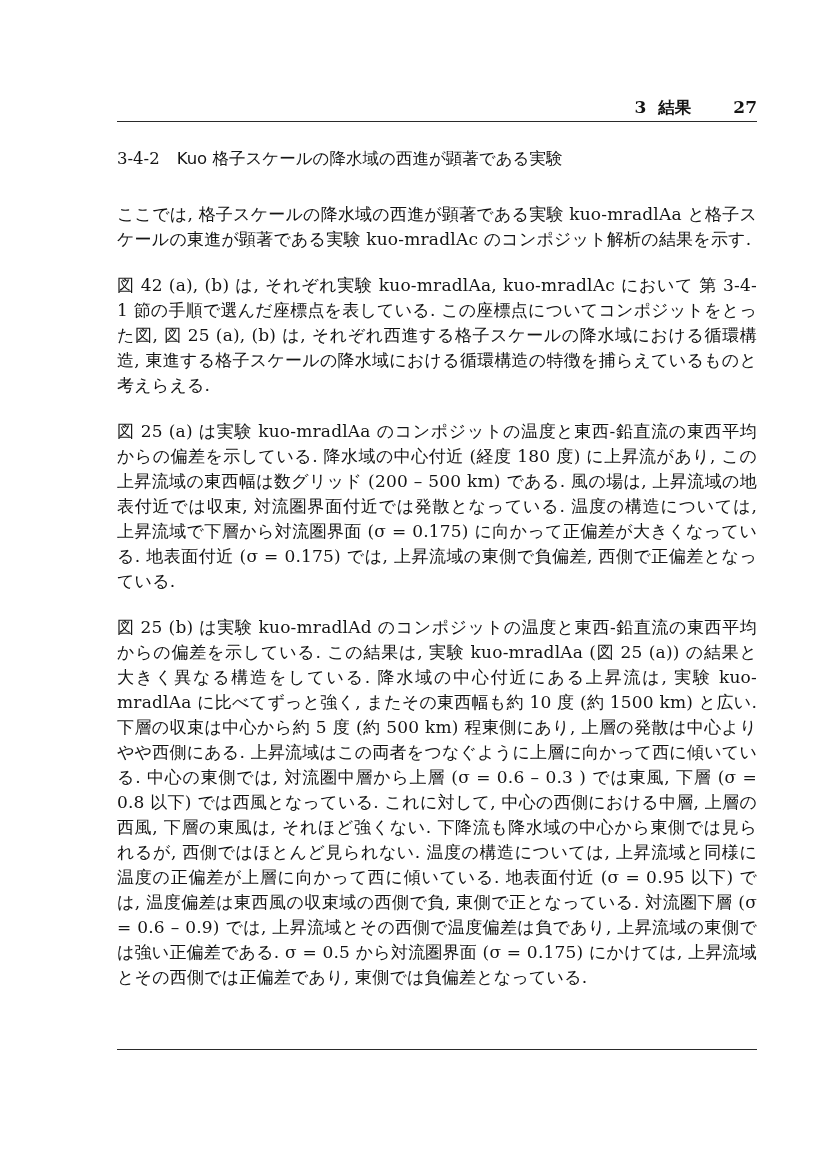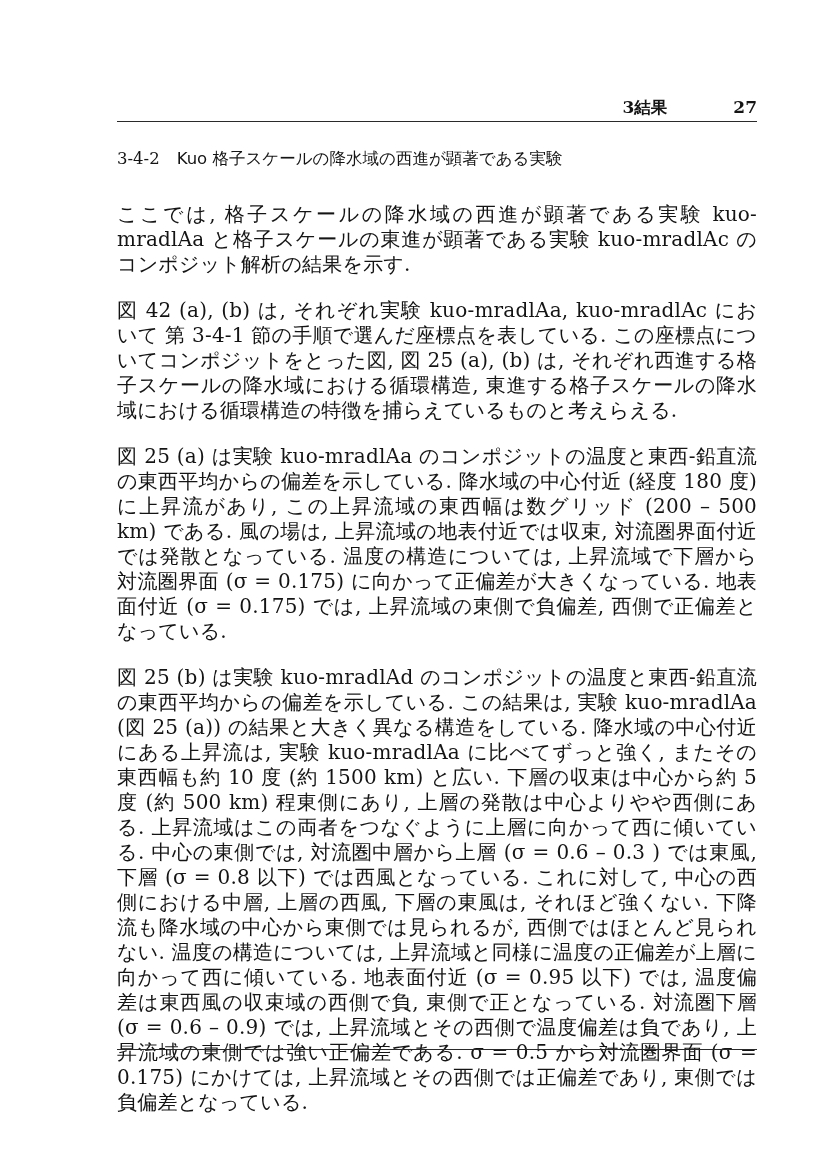--- a/index.html
+++ b/index.html
@@ -31,25 +31,26 @@
     font-weight: bold;
   }
   .header-section {
     display: flex;
     align-items: baseline;
   }
   .header-section-number {
     font-family: "DejaVu Serif", "Liberation Serif", serif;
   }
   .header-section-title {
+    margin-left: 12px;
     font-family: "DejaVu Sans", "Liberation Sans", sans-serif;
     font-size: 16.5px;
   }
   .header-page-number {
-    margin-left: 66px;
+    margin-left: 42px;
     font-family: "DejaVu Serif", "Liberation Serif", serif;
   }
   .header-rule {
     margin-top: 3px;
     border: none;
     border-top: 1.6px solid #2a2a2a;
     height: 0;
   }
   .section-heading {
     margin: 26px 0 0 0;
@@ -64,21 +65,21 @@
   }
   .section-heading .ttl {
     margin-left: 17px;
     font-family: "DejaVu Sans", "Liberation Sans", sans-serif;
   }
   .body-text {
     margin-top: 32px;
   }
   .body-text p {
     margin: 0 0 21px 0;
-    font-size: 20px;
+    font-size: 17px;
     line-height: 25px;
     text-align: justify;
     text-justify: inter-ideograph;
     letter-spacing: 0.2px;
   }
   .body-text p:last-child {
     margin-bottom: 14px;
   }
   .footer-rule {
     position: absolute;

